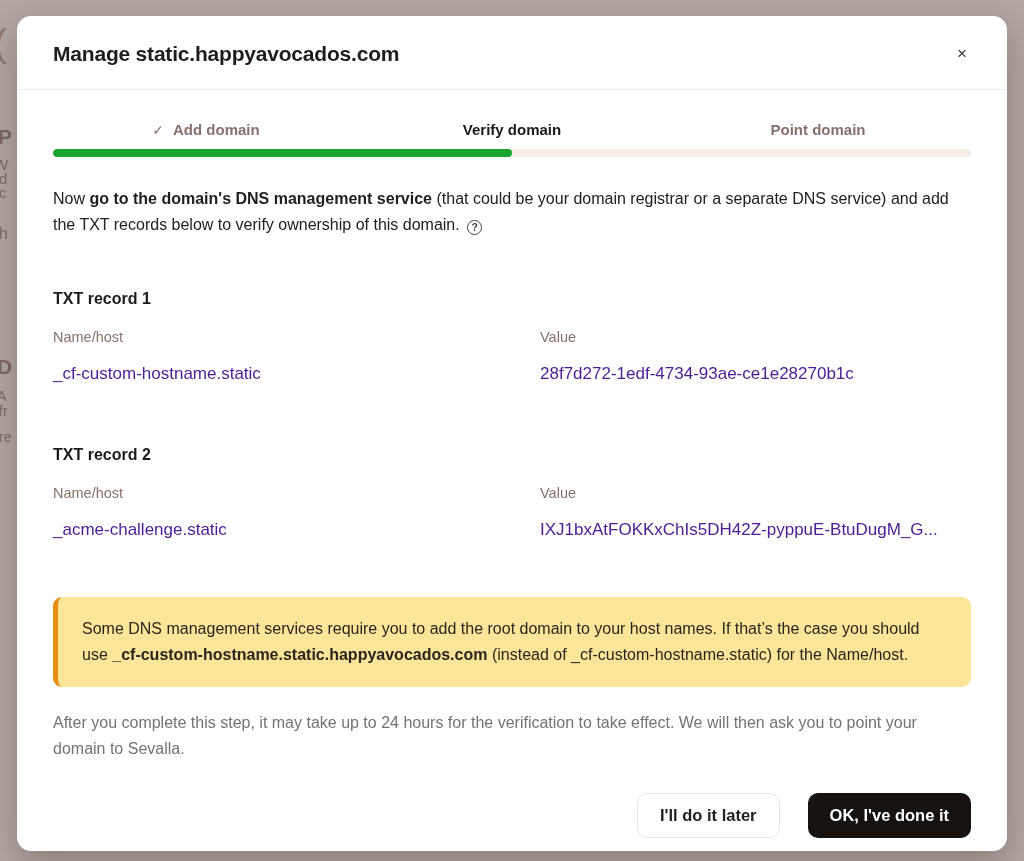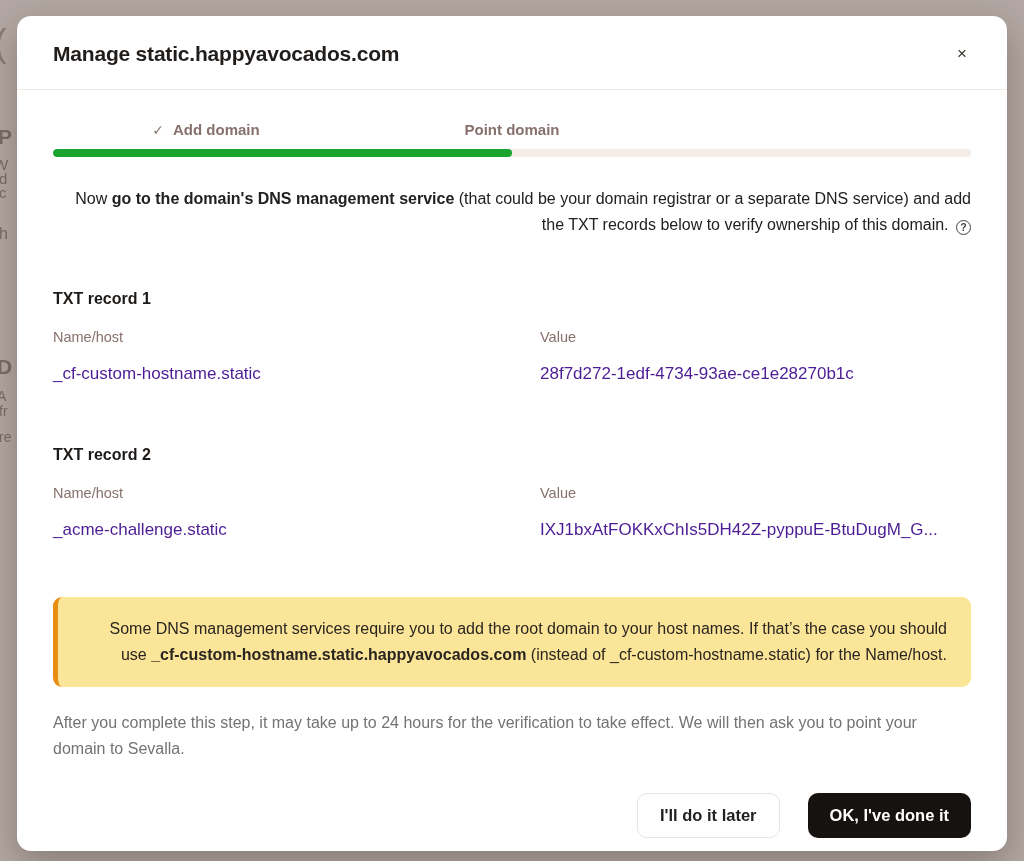--- a/index.html
+++ b/index.html
@@ -57,21 +57,21 @@
   }
   .step.active { color: #1d1a18; }
   .step .check { font-weight: 400; font-size: 14px; }
 
   .progress-track {
     margin-top: 11px; height: 8px;
     background: #f3ece7; border-radius: 4px; overflow: hidden;
   }
   .progress-fill { height: 100%; background: #1aa52e; border-radius: 4px; width: 0; }
 
-  .intro { margin-top: 29px; font-size: 16px; line-height: 26px; color: #23211f; text-align: right; }
+  .intro { margin-top: 29px; font-size: 16px; line-height: 26px; color: #23211f; }
   .intro b, .warning b { font-weight: 700; }
   .help-icon {
     display: inline-flex; width: 15px; height: 15px;
     border: 1.3px solid #45403c; border-radius: 50%;
     font-size: 10.5px; font-weight: 600; color: #45403c;
     align-items: center; justify-content: center;
     vertical-align: -1px; margin-left: 3px; cursor: pointer;
   }
 
   .record { margin-top: 52px; }
@@ -80,21 +80,21 @@
   .record-grid { display: grid; grid-template-columns: 487px 1fr; }
   .record-label { margin-top: 21px; font-size: 14.5px; color: #87716c; }
   .record-value { margin-top: 19px; font-size: 17px; color: #4c1d95; }
 
   .warning {
     margin-top: 57px;
     background: #fbe598;
     border-left: 5px solid #e78d12;
     border-radius: 9px;
     padding: 19px 24px;
-    font-size: 16px; line-height: 26px; color: #2a2520; text-align: right;
+    font-size: 16px; line-height: 26px; color: #2a2520;
   }
 
   .note { margin-top: 23px; font-size: 16px; line-height: 26px; color: #737373; }
 
   .modal-footer {
     display: flex; justify-content: flex-end; gap: 28px;
     padding: 0 36px 13px 36px;
   }
   .btn {
     height: 45px; border-radius: 10px;
@@ -127,20 +127,23 @@
     <div class="modal-title">Manage static.happyavocados.com</div>
     <button class="close-btn">×</button>
   </div>
 
   <div class="modal-body">
 
     <div class="steps">
       <div class="step">
         <span class="check">✓</span>
         <span>Add domain</span>
+      </div>
+      <div class="step active">
+        <span>Verify domain</span>
       </div>
       <div class="step">
         <span>Point domain</span>
       </div>
     </div>
 
     <div class="progress-track">
       <div class="progress-fill" style="width: 50%;"></div>
     </div>
 

